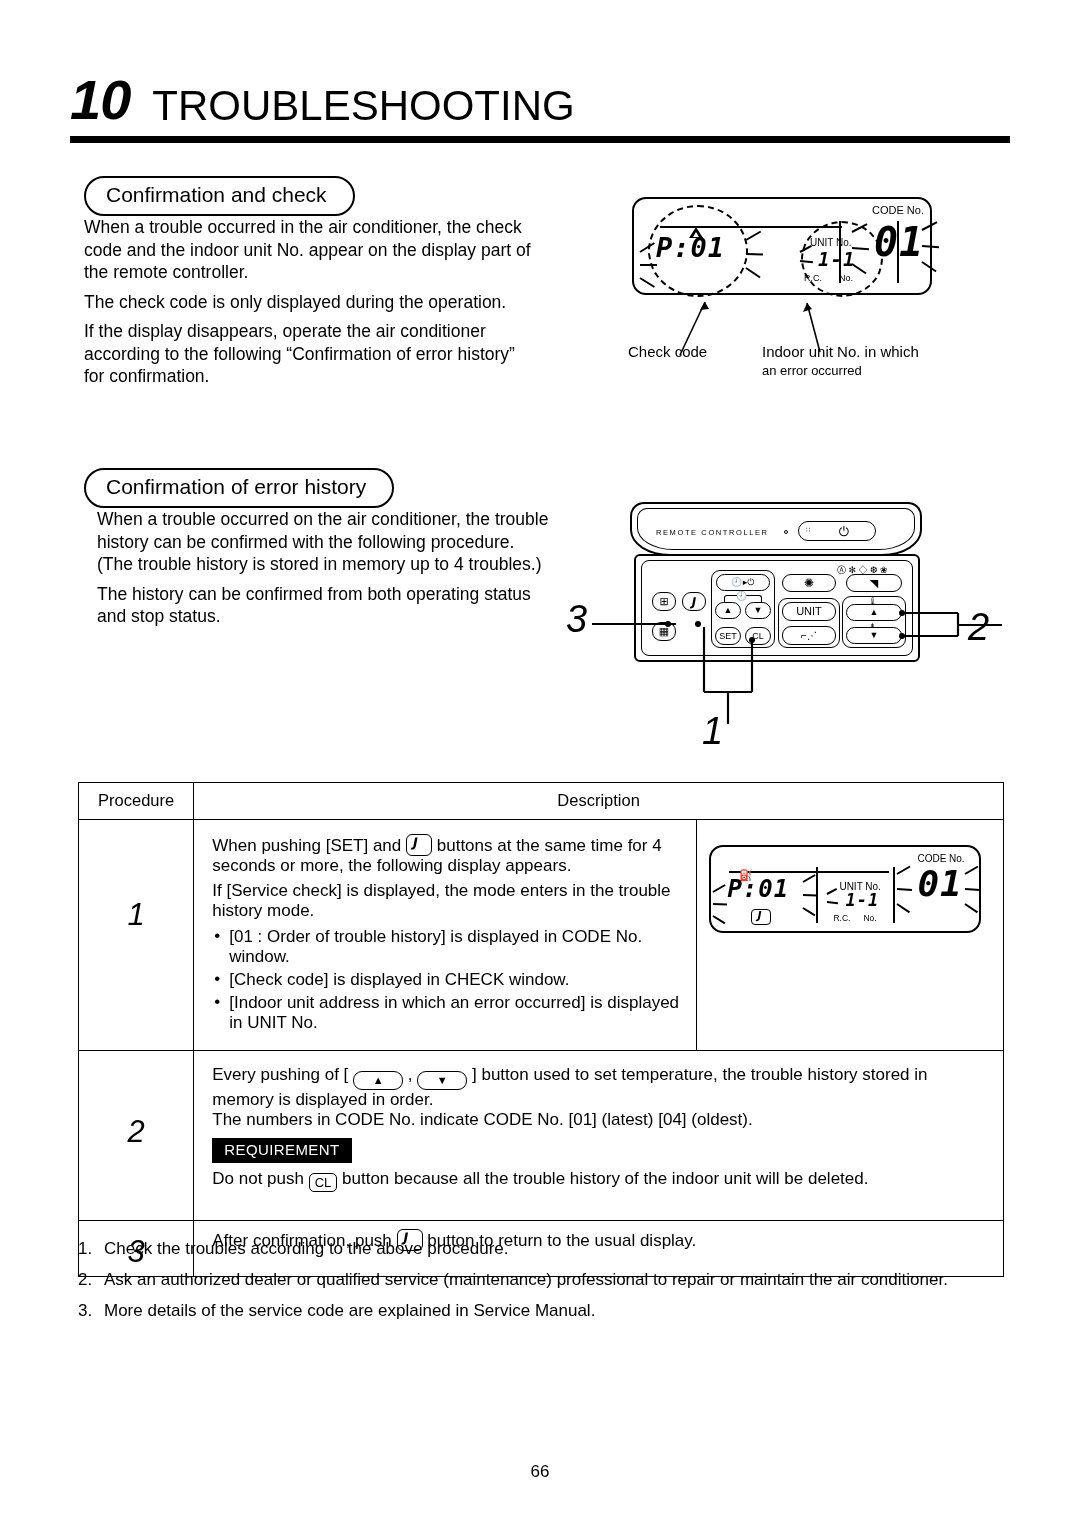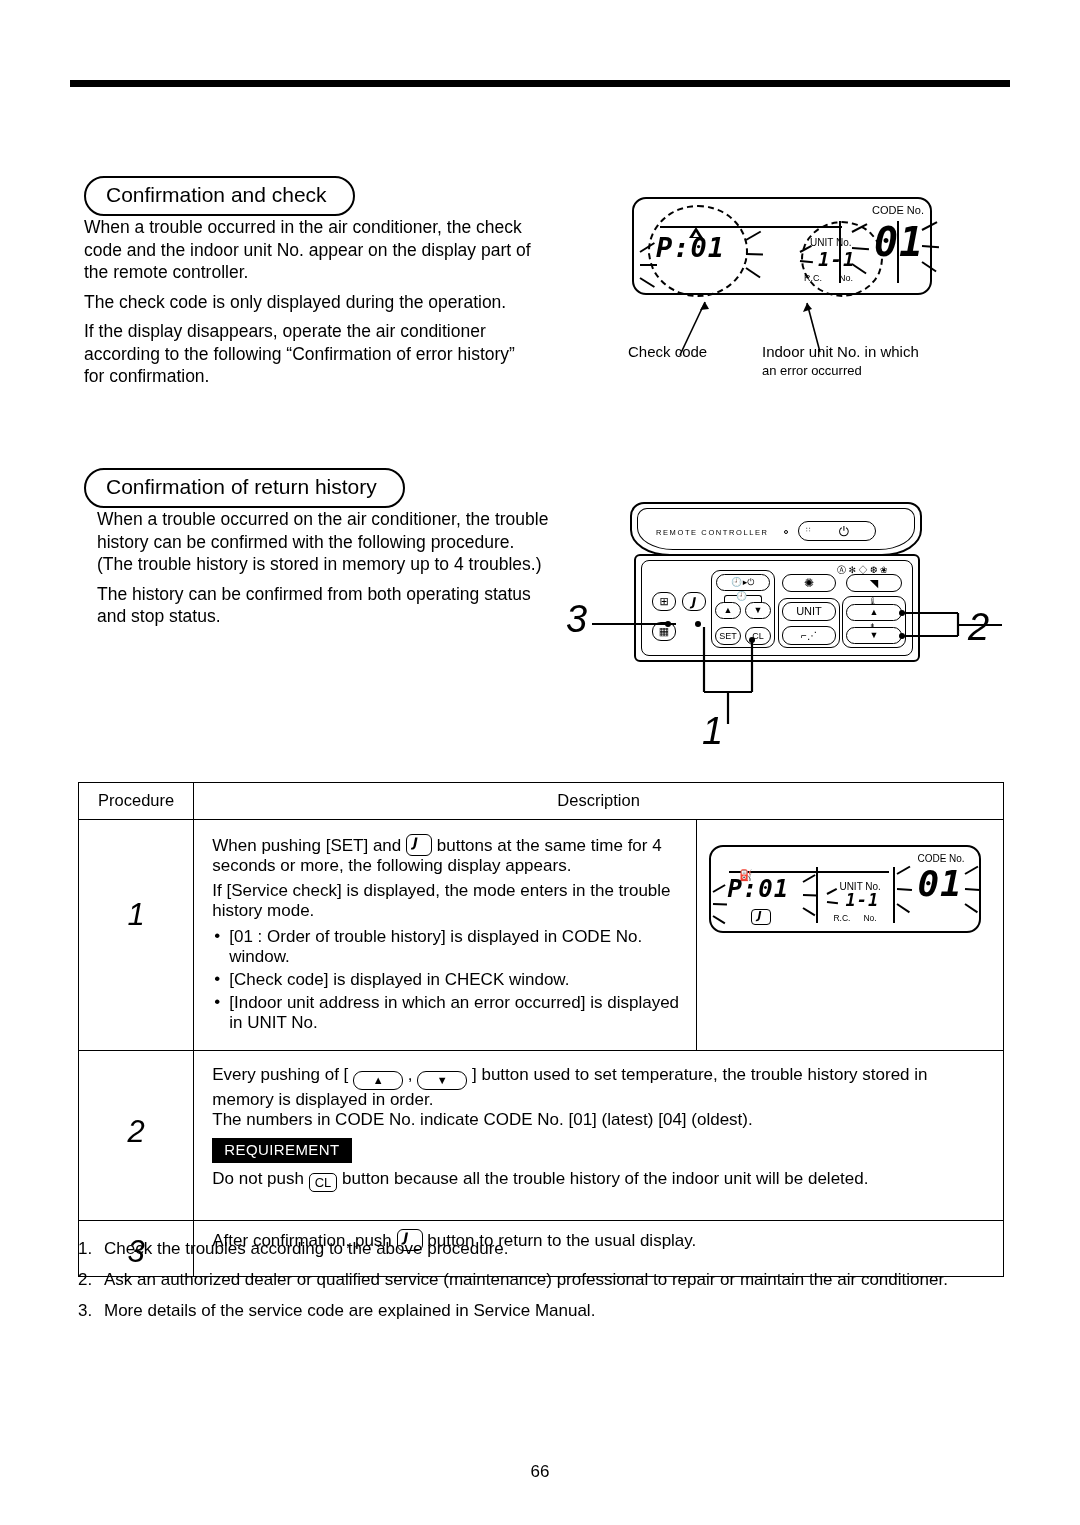--- a/index.html
+++ b/index.html
@@ -161,20 +161,24 @@
   .rc-label {
     position: absolute; font-size: 7.5px; letter-spacing: 1.6px;
   }
   .modeicons { position: absolute; font-size: 9px; letter-spacing: 0px; }
   .dot { position: absolute; width: 4px; height: 4px; border: 1px solid #000; border-radius: 50%; }
 </style>
 </head>
 <body>
 
 <div id="chapter-head">
+  <div class="row">
+    <div id="chapter-num">10</div>
+    <div id="chapter-title">TROUBLESHOOTING</div>
+  </div>
   <div id="chapter-rule"></div>
 </div>
 
 <div id="sec1-pill" class="pill">Confirmation and check</div>
 
 <div id="sec1-body" class="bodyblock">
   <p>When a trouble occurred in the air conditioner, the check code and the indoor unit No. appear on the display part of the remote controller.</p>
   <p>The check code is only displayed during the operation.</p>
   <p>If the display disappears, operate the air conditioner according to the following “Confirmation of error history” for confirmation.</p>
 </div>
@@ -236,21 +240,21 @@
   <polygon points="85,12 80,20 89,19" fill="#000"></polygon>
   <line x1="200" y1="62" x2="187" y2="13" stroke="#000" stroke-width="1.6"></line>
   <polygon points="187,13 183,22 192,19" fill="#000"></polygon>
 </svg>
 <div class="anno" style="left:628px; top:342px;">Check code</div>
 <div class="anno" style="left:762px; top:342px;">
   <div>Indoor unit No. in which</div>
   <div style="font-size:13px;">an error occurred</div>
 </div>
 
-<div id="sec2-pill" class="pill">Confirmation of return history</div>
+<div id="sec2-pill" class="pill">Confirmation of error history</div>
 
 <div id="sec2-body" class="bodyblock">
   <p>When a trouble occurred on the air conditioner, the trouble history can be confirmed with the following procedure. (The trouble history is stored in memory up to 4 troubles.)</p>
   <p>The history can be confirmed from both operating status and stop status.</p>
 </div>
 
 <div id="remote">
 
   <div class="rc-shell" style="left:18px; top:6px; width:292px; height:54px;
               border-radius:14px 14px 40px 40px / 14px 14px 26px 26px;"></div>

